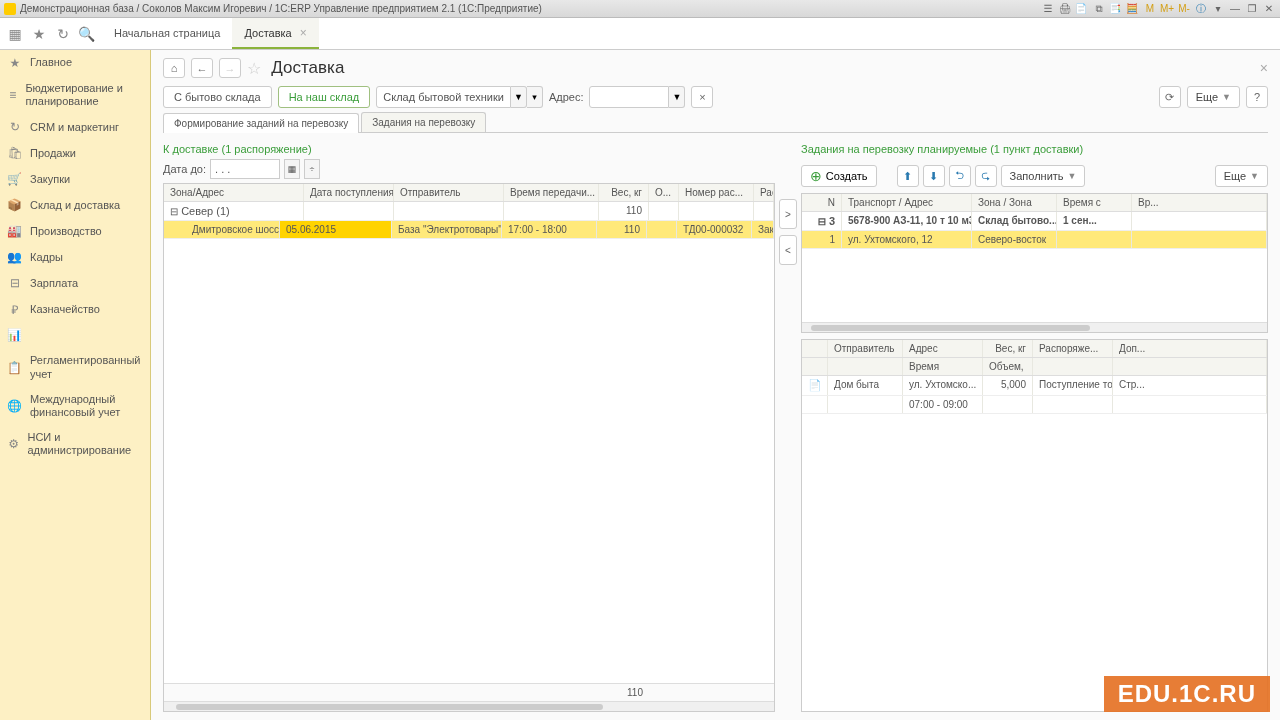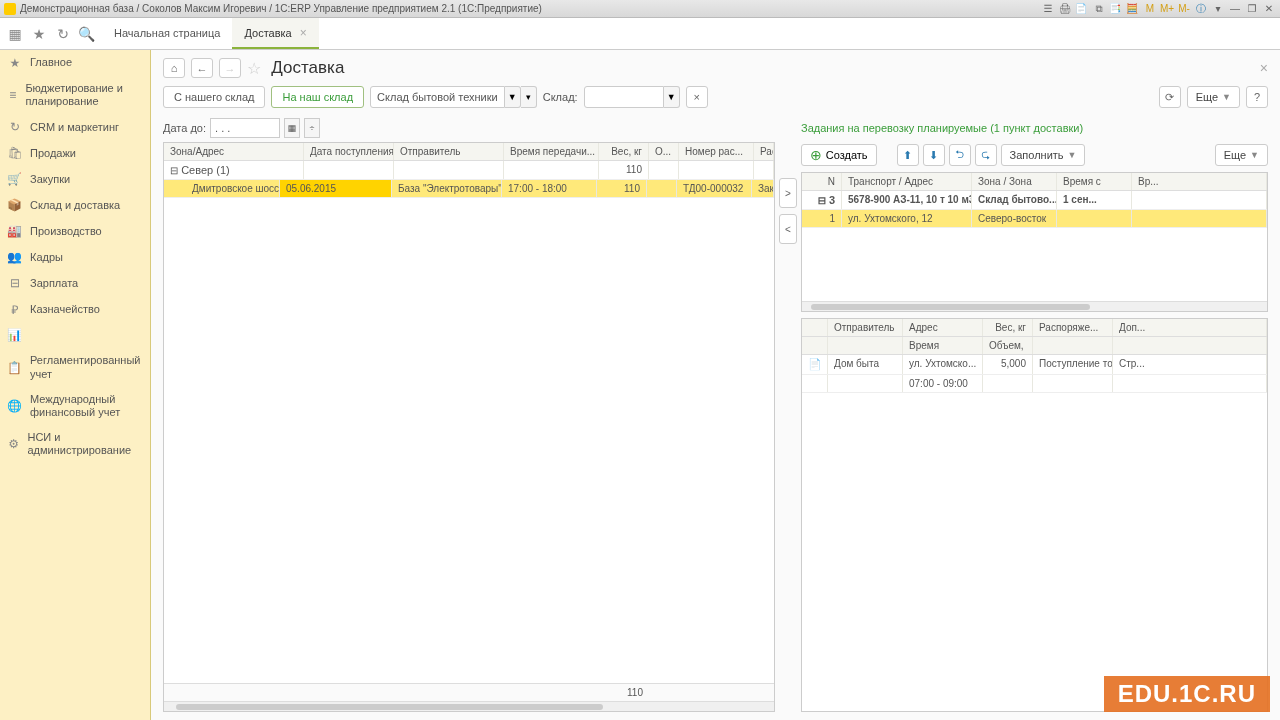--- a/index.html
+++ b/index.html
@@ -186,45 +186,50 @@
     <div class="page-header">
       <span class="nav-btn">⌂</span>
       <span class="nav-btn">←</span>
       <span class="nav-btn" style="color:#ccc">→</span>
       <span class="star">☆</span>
       <span class="page-title">Доставка</span>
       <span class="page-close">×</span>
     </div>
 
     <div class="filterbar">
-      <span class="pill-btn">С нашего склад</span>
+      <span class="pill-btn">С бытово склада</span>
       <span class="pill-btn active">На наш склад</span>
       <div class="select-combo">
         <span class="txt">Склад бытовой техники</span>
           <span class="dd">▼</span>
           <span class="dd">▾</span>
       </div>
-      <span style="color:#555">Склад:</span>
+      <span style="color:#555">Адрес:</span>
       <div class="select-combo">
         <span class="txt" style="min-width:80px"></span>
           <span class="dd">▼</span>
       </div>
       <span class="sq-btn">×</span>
       <span class="spacer"></span>
       <span class="sq-btn">⟳</span>
       <span class="ext-btn">
           <span>Еще</span>
           <span class="dd">▼</span>
         </span>
       <span class="sq-btn">?</span>
     </div>
 
+    <div class="subtabs">
+      <div class="subtab active">Формирование заданий на перевозку</div>
+      <div class="subtab">Задания на перевозку</div>
+    </div>
 
     <div class="workarea">
       <div class="left-pane">
+        <div class="section-title">К доставке (1 распоряжение)</div>
         <div class="date-row">
           <span>Дата до:</span>
           <span class="dateinput">. . .</span>
           <span class="dbtn">▦</span>
           <span class="dbtn">÷</span>
         </div>
         <div class="grid">
           <div class="grid-header">
             <div class="col" style="width:140px">Зона/Адрес</div>
             <div class="col" style="width:90px">Дата поступления</div>

